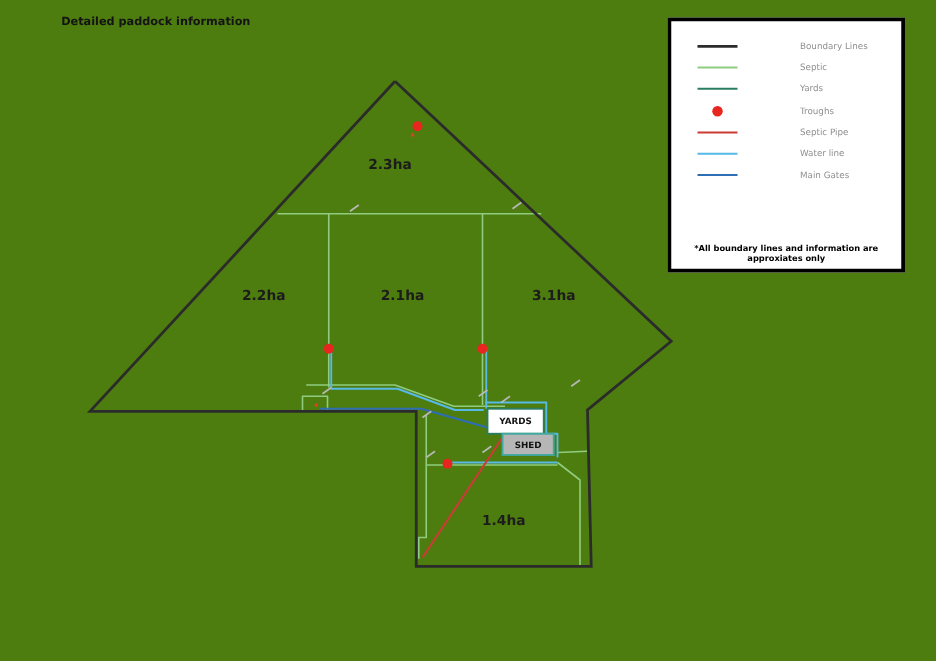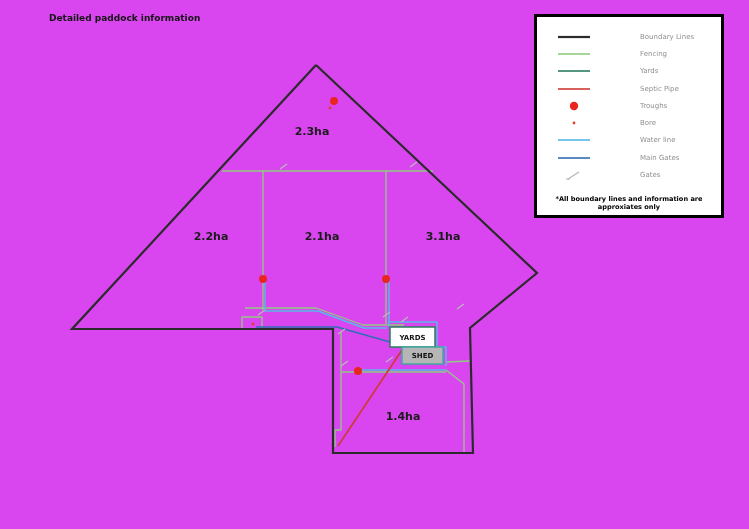--- a/index.html
+++ b/index.html
@@ -1,16 +1,16 @@
 <!DOCTYPE html>
 <html><head>
 <meta charset="utf-8">
 <style>
   html,body{margin:0;padding:0;background:#ffffff;}
-  .page{position:relative;width:749px;height:529px;background:#d946ef;overflow:hidden;
+  .page{position:relative;width:749px;height:529px;background:#4d7c0f;overflow:hidden;
         font-family:"DejaVu Sans","Liberation Sans",sans-serif;}
   .subtitle{position:absolute;left:49px;top:13px;font-size:9px;font-weight:700;color:#141414;letter-spacing:0;}
   .title{position:absolute;left:48px;top:26px;font-size:20px;font-weight:700;color:#1b1b1b;}
   .map-svg{position:absolute;left:0;top:0;}
   .legend{position:absolute;left:534px;top:14px;width:190px;height:204px;border:3px solid #000;
           box-sizing:border-box;background:#fff;}
   .legend-items{padding-top:11px;}
   .legend-row{display:flex;align-items:center;height:17.3px;}
   .legend-swatch{width:74px;display:flex;justify-content:center;align-items:center;flex:0 0 74px;}
   .legend-label{font-size:7px;color:#8f8f8f;padding-left:29px;}
@@ -75,75 +75,58 @@
             </svg>
           </span>
           <span class="legend-label">Boundary Lines</span>
         </div>
         <div class="legend-row">
           <span class="legend-swatch">
             <svg width="40" height="12" viewBox="0 0 40 12">
               <line x1="4" y1="6" x2="36" y2="6" stroke="#90cc80" stroke-width="1.6"></line>
             </svg>
           </span>
-          <span class="legend-label">Fencing</span>
+          <span class="legend-label">Septic</span>
         </div>
         <div class="legend-row">
           <span class="legend-swatch">
             <svg width="40" height="12" viewBox="0 0 40 12">
               <line x1="4" y1="6" x2="36" y2="6" stroke="#2a7d5e" stroke-width="1.6"></line>
             </svg>
           </span>
           <span class="legend-label">Yards</span>
         </div>
         <div class="legend-row">
           <span class="legend-swatch">
             <svg width="40" height="12" viewBox="0 0 40 12">
-              <line x1="4" y1="6" x2="36" y2="6" stroke="#cc3b35" stroke-width="1.6"></line>
-            </svg>
-          </span>
-          <span class="legend-label">Septic Pipe</span>
-        </div>
-        <div class="legend-row">
-          <span class="legend-swatch">
-            <svg width="40" height="12" viewBox="0 0 40 12">
               <circle cx="20" cy="6" r="4.2" fill="#e8251f"></circle>
             </svg>
           </span>
           <span class="legend-label">Troughs</span>
         </div>
         <div class="legend-row">
           <span class="legend-swatch">
             <svg width="40" height="12" viewBox="0 0 40 12">
-              <circle cx="20" cy="6" r="1.4" fill="#e0402a"></circle>
+              <line x1="4" y1="6" x2="36" y2="6" stroke="#cc3b35" stroke-width="1.6"></line>
             </svg>
           </span>
-          <span class="legend-label">Bore</span>
+          <span class="legend-label">Septic Pipe</span>
         </div>
         <div class="legend-row">
           <span class="legend-swatch">
             <svg width="40" height="12" viewBox="0 0 40 12">
               <line x1="4" y1="6" x2="36" y2="6" stroke="#56b9e8" stroke-width="1.6"></line>
             </svg>
           </span>
           <span class="legend-label">Water line</span>
         </div>
         <div class="legend-row">
           <span class="legend-swatch">
             <svg width="40" height="12" viewBox="0 0 40 12">
               <line x1="4" y1="6" x2="36" y2="6" stroke="#2f6eb5" stroke-width="1.6"></line>
             </svg>
           </span>
           <span class="legend-label">Main Gates</span>
         </div>
-        <div class="legend-row">
-          <span class="legend-swatch">
-            <svg width="40" height="12" viewBox="0 0 40 12">
-              <line x1="14" y1="10" x2="25" y2="3" stroke="#b9b9b9" stroke-width="1.4"></line>
-              <line x1="12" y1="10" x2="16" y2="10" stroke="#b9b9b9" stroke-width="1.2"></line>
-            </svg>
-          </span>
-          <span class="legend-label">Gates</span>
-        </div>
       </div>
     <div class="legend-note">*All boundary lines and information are approxiates only</div>
   </div>
 </div>
 
 </body></html>

